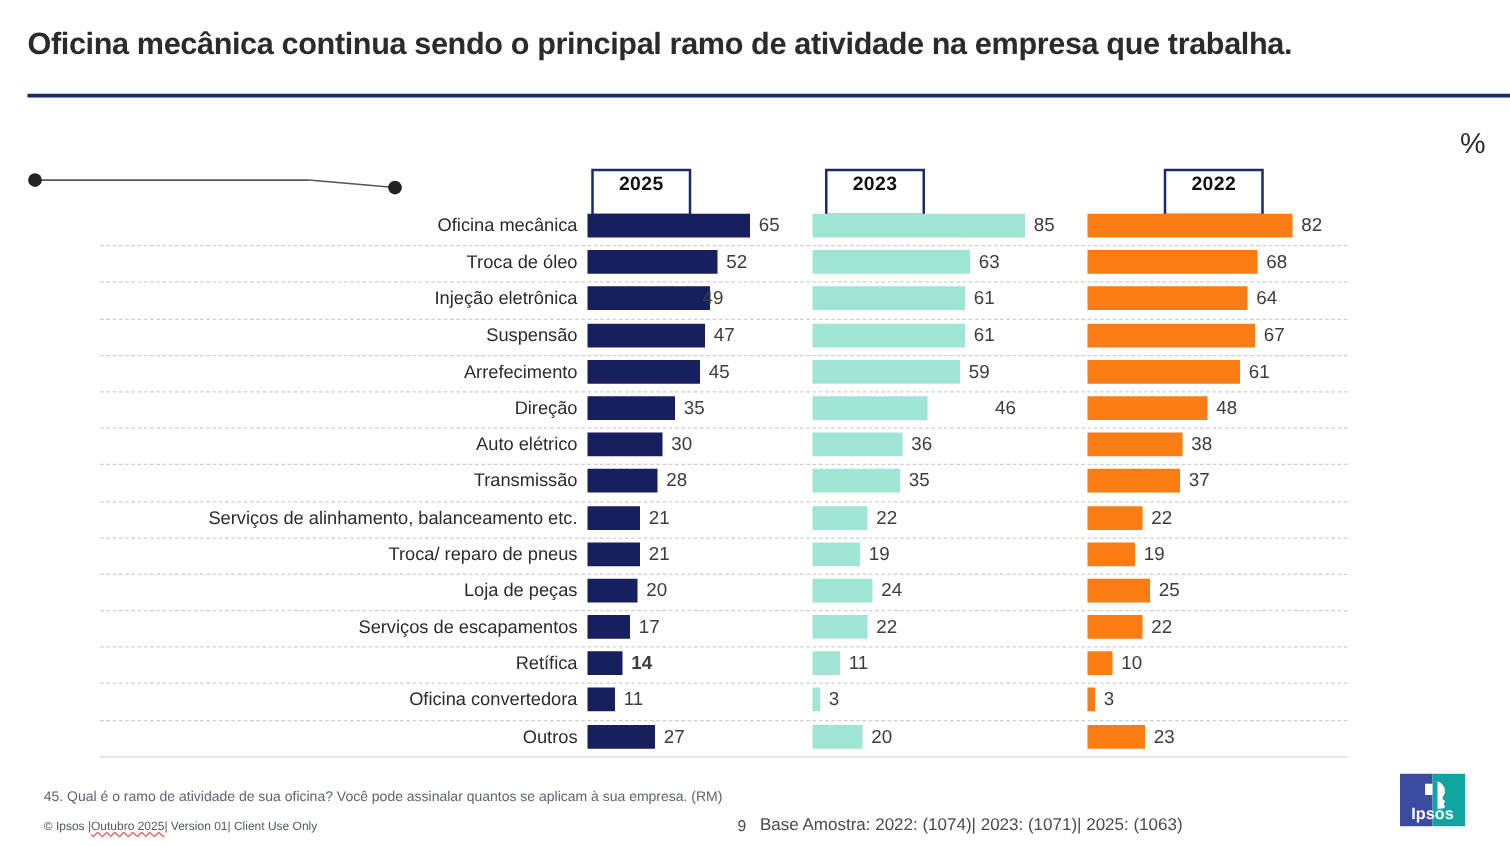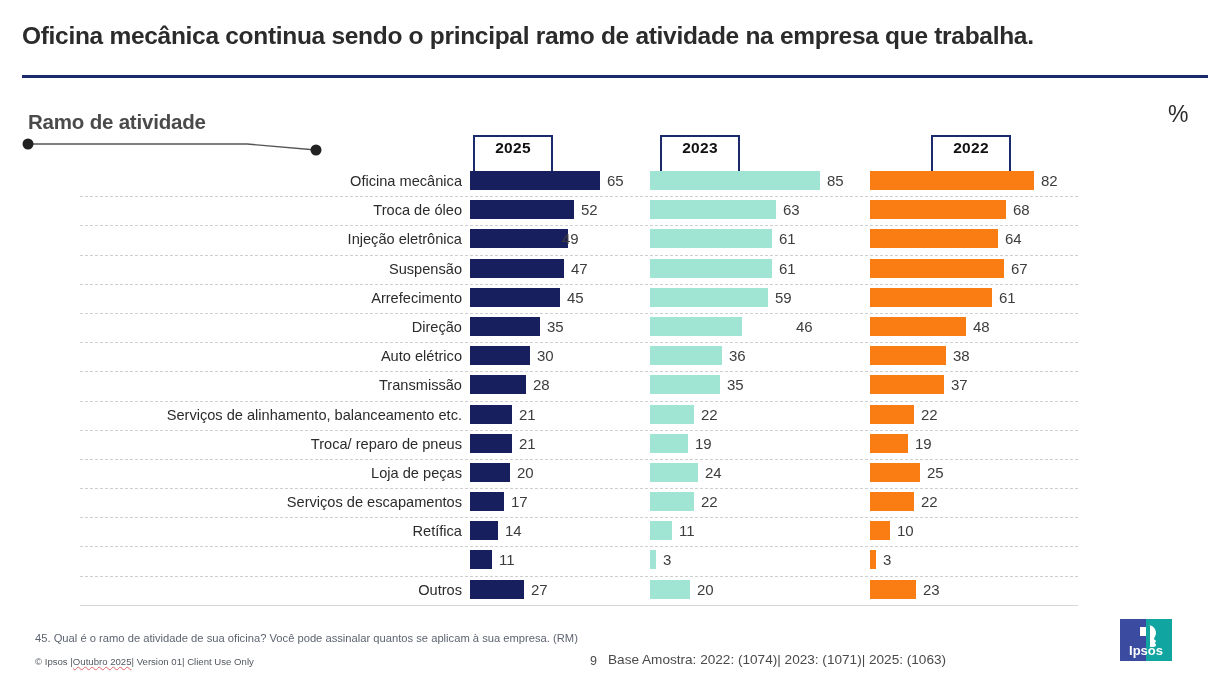--- a/index.html
+++ b/index.html
@@ -192,21 +192,20 @@
     height: 50px;
   }
 </style>
 </head>
 <body>
 
 <div class="title">Oficina mecânica continua sendo o principal ramo de atividade na empresa que trabalha.</div>
 <div class="title-rule"></div>
 
 <div class="section-label-wrap">
-  <div class="section-label">Ramo de atividade</div>
   <svg class="connector-line" viewBox="0 0 300 14">
     <line x1="6" y1="4" x2="225" y2="4" stroke="#555555" stroke-width="1.4"></line>
     <line x1="225" y1="4" x2="294" y2="10" stroke="#555555" stroke-width="1.4"></line>
     <circle cx="6" cy="4" r="5.5" fill="#222222"></circle>
     <circle cx="294" cy="10" r="5.5" fill="#222222"></circle>
   </svg>
 </div>
 
 <div class="pct-symbol">%</div>
 
@@ -332,28 +331,29 @@
       <div class="val" style="left: 511px;">17</div>
       <div class="bar s2023" style="left: 650px; width: 44px;"></div>
       <div class="val" style="left: 701px;">22</div>
       <div class="bar s2022" style="left: 870px; width: 44px;"></div>
       <div class="val" style="left: 921px;">22</div>
     </div>
     <div class="row">
       <div class="rowline"></div>
       <div class="cat-label">Retífica</div>
       <div class="bar s2025" style="left: 470px; width: 28px;"></div>
-      <div class="val" style="left: 505px;">14</div>
+      <div class="val" style="left: 505px; font-weight: bold;">14</div>
       <div class="bar s2023" style="left: 650px; width: 22px;"></div>
       <div class="val" style="left: 679px;">11</div>
       <div class="bar s2022" style="left: 870px; width: 20px;"></div>
       <div class="val" style="left: 897px;">10</div>
     </div>
     <div class="row">
       <div class="rowline"></div>
+      <div class="cat-label">Oficina convertedora</div>
       <div class="bar s2025" style="left: 470px; width: 22px;"></div>
       <div class="val" style="left: 499px;">11</div>
       <div class="bar s2023" style="left: 650px; width: 6px;"></div>
       <div class="val" style="left: 663px;">3</div>
       <div class="bar s2022" style="left: 870px; width: 6px;"></div>
       <div class="val" style="left: 883px;">3</div>
     </div>
     <div class="row last">
       <div class="rowline"></div>
       <div class="cat-label">Outros</div>

